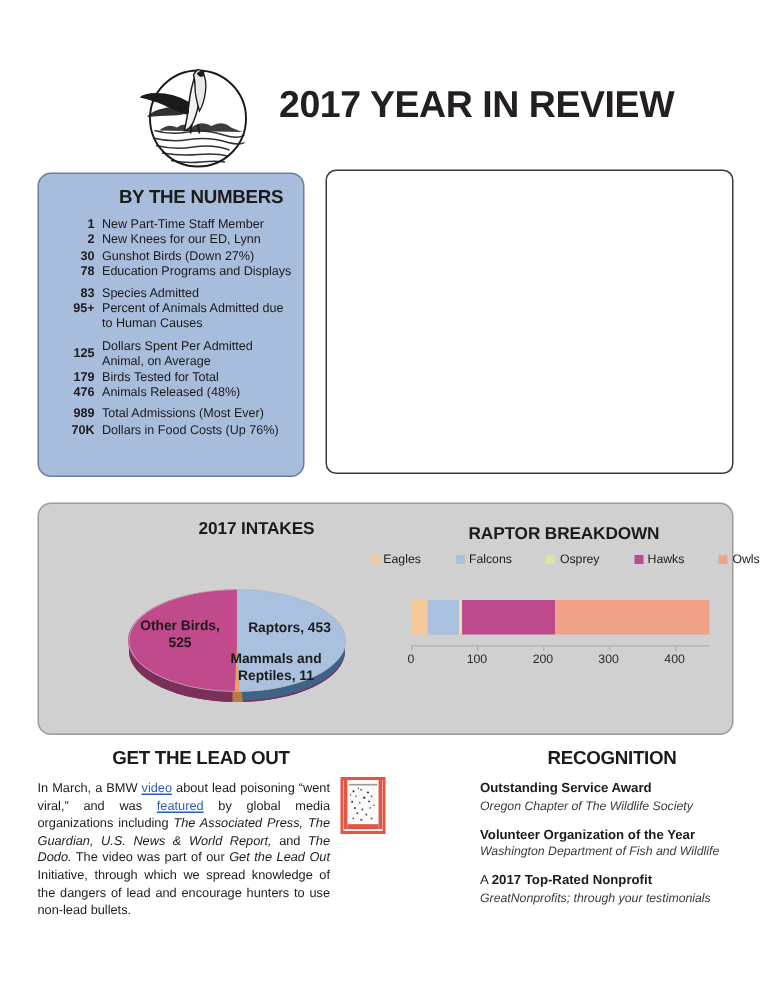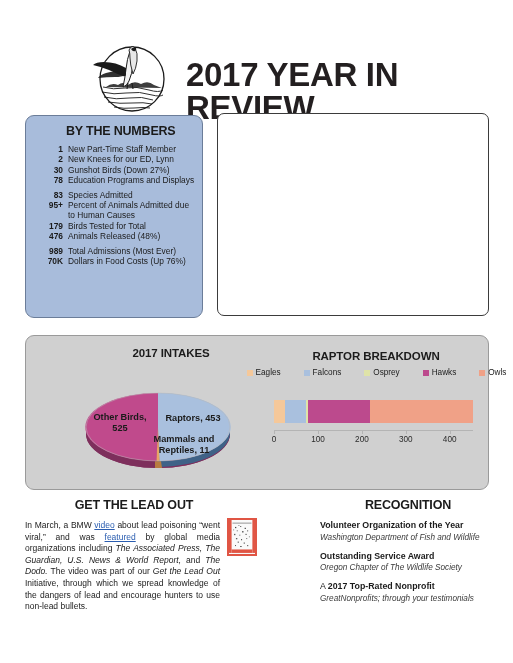--- a/index.html
+++ b/index.html
@@ -8,32 +8,32 @@
     font-family:"Liberation Sans", sans-serif;
     color:#231f20;overflow:hidden;position:relative;
   }
   .page{position:relative;width:513px;height:663px;}
 
   
   .header{position:absolute;left:0;top:14px;width:513px;height:90px;}
   .logo{position:absolute;left:76px;top:21px;width:98px;height:82px;}
   .title{
     position:absolute;left:186px;top:44px;
-    font-size:33px;font-weight:bold;letter-spacing:-0.3px;
+    font-size:25px;font-weight:bold;letter-spacing:-0.3px;
     color:#231f20;line-height:1;
   }
 
   
   .numbers-panel{
     position:absolute;left:25px;top:115px;width:178px;height:203px;
     background:#a8bcdb;border:1.2px solid #6b7d99;border-radius:9px;
     box-sizing:border-box;
   }
   .numbers-title{
-    text-align:left;font-size:12.5px;font-weight:bold;
+    text-align:center;font-size:12.5px;font-weight:bold;
     margin-top:8px;letter-spacing:-0.2px;color:#1b1b1b;margin-left:40px;
   }
   .numbers-list{margin-top:6px;padding:0 7px 0 8px;}
   .num-row{display:flex;align-items:flex-start;margin-bottom:0px;}
   .num-row.gap{margin-top:4px;align-items:center;}
   .num-val{
     width:29px;flex:0 0 29px;text-align:right;
     font-size:8.4px;font-weight:bold;line-height:10.4px;color:#1b1b1b;
     padding-right:5px;box-sizing:content-box;
   }
@@ -167,20 +167,24 @@
         <div class="num-val">78</div>
         <div class="num-lab">Education Programs and Displays</div>
       </div>
       <div class="num-row gap">
         <div class="num-val">83</div>
         <div class="num-lab">Species Admitted</div>
       </div>
       <div class="num-row">
         <div class="num-val">95+</div>
         <div class="num-lab">Percent of Animals Admitted due to Human Causes</div>
+      </div>
+      <div class="num-row gap">
+        <div class="num-val">125</div>
+        <div class="num-lab">Dollars Spent Per Admitted Animal, on Average</div>
       </div>
       <div class="num-row">
         <div class="num-val">179</div>
         <div class="num-lab">Birds Tested for Total</div>
       </div>
       <div class="num-row">
         <div class="num-val">476</div>
         <div class="num-lab">Animals Released (48%)</div>
       </div>
       <div class="num-row gap">
@@ -324,29 +328,29 @@
           <rect x="5" y="11" width="0.9" height="0.9"></rect>
         <rect x="23" y="19" width="0.9" height="0.9"></rect>
           <rect x="11" y="6" width="0.9" height="0.9"></rect>
       </g>
     </svg>
   </div>
 
   <div class="recog-section">
     <div class="sec-head">RECOGNITION</div>
 
+    <div class="award">
+      <div class="award-name">Outstanding Service Award</div>
+      <div class="award-org">Oregon Chapter of The Wildlife Society</div>
+    </div>
+
     <div class="award justify">
       <div class="award-name">Volunteer Organization of the Year</div>
       <div class="award-org">Washington Department of Fish and Wildlife</div>
     </div>
 
     <div class="award">
-      <div class="award-name">Outstanding Service Award</div>
-      <div class="award-org">Oregon Chapter of The Wildlife Society</div>
-    </div>
-
-    <div class="award">
       <div class="award-name"><span class="reg">A </span><span>2017 Top-Rated Nonprofit</span></div>
       <div class="award-org">GreatNonprofits; through your testimonials</div>
     </div>
   </div>
 
 </div>
 
 </body></html>

